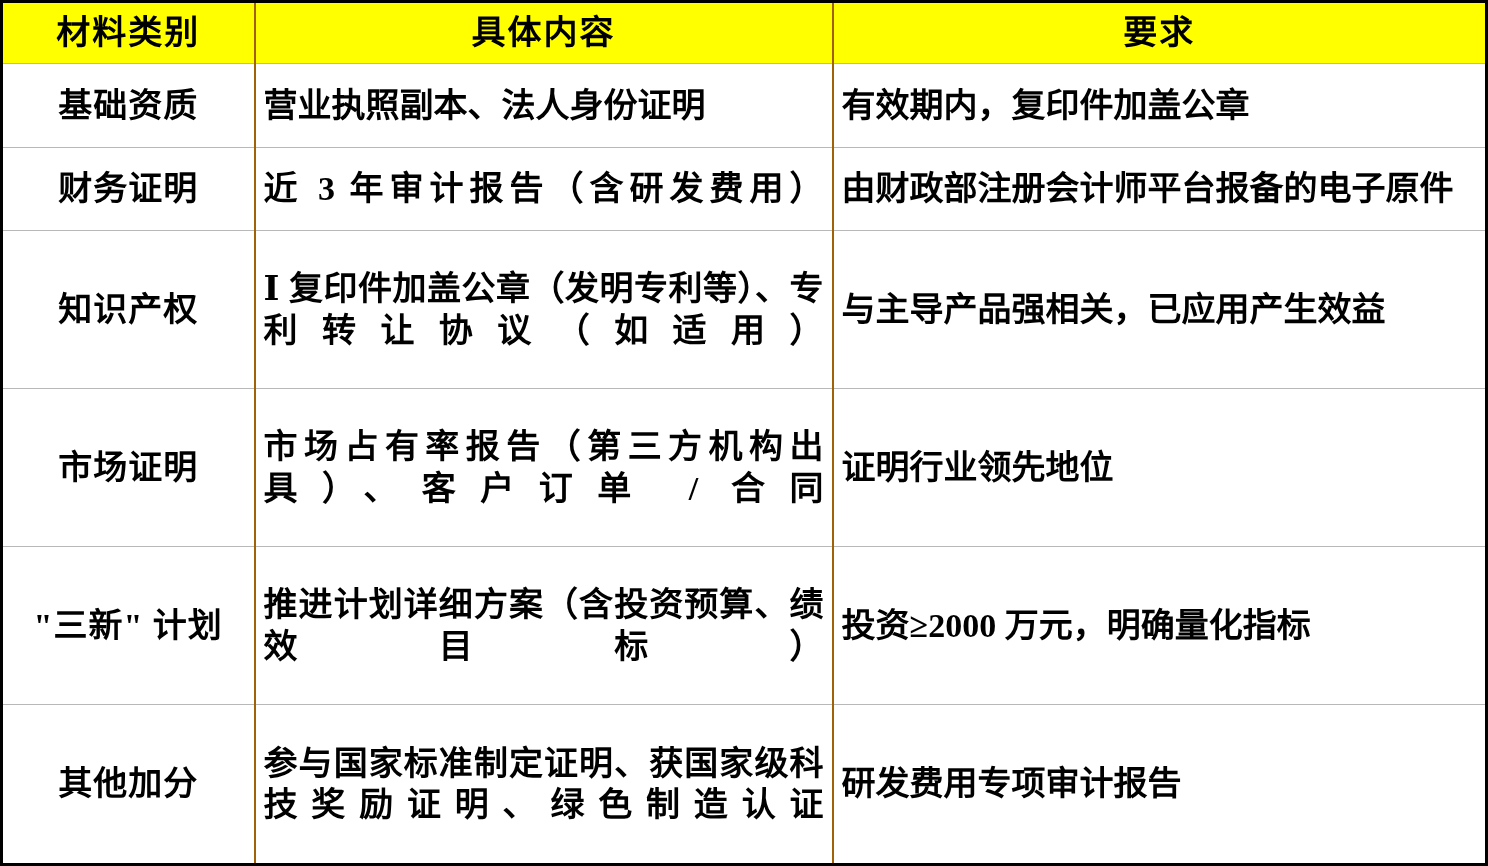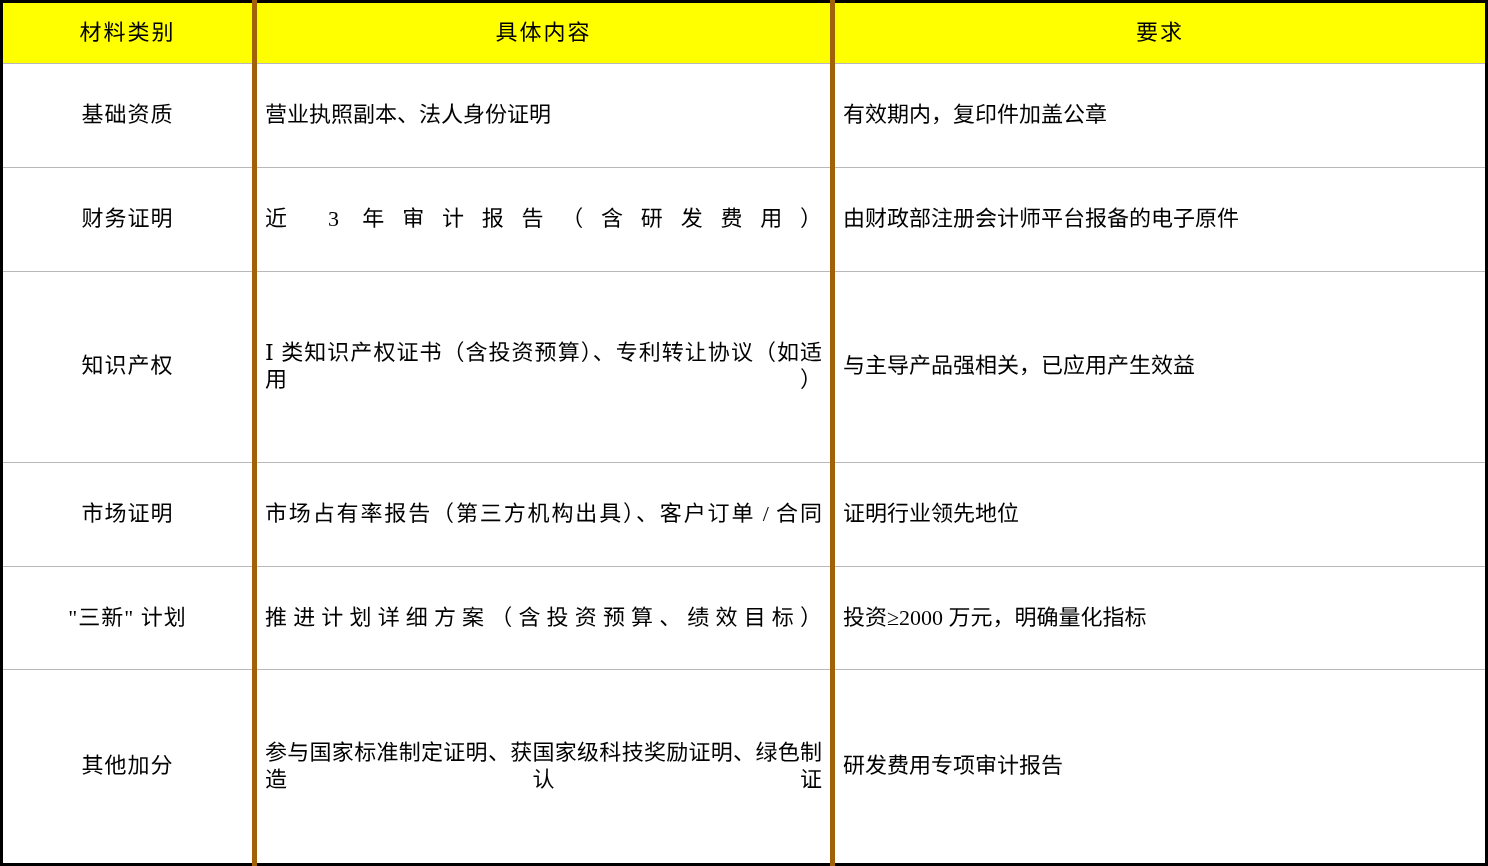--- a/index.html
+++ b/index.html
@@ -24,28 +24,28 @@
     border-bottom: 3px solid #000;
   }
   #doc-table col.c1 { width: 253px; }
   #doc-table col.c2 { width: 578px; }
   #doc-table col.c3 { width: 654px; }
 
   #doc-table th, #doc-table td {
     border: 1px solid #b8b8b8;
     padding: 2px 8px;
     vertical-align: middle;
-    font-size: 22px;
+    font-size: 34px;
     line-height: 1.22;
     color: #000;
-    font-weight: normal;
+    font-weight: bold;
   }
   
   #doc-table th.sep-left, #doc-table td.sep-left {
-    border-left: 5px solid #a16207;
+    border-left: 2px solid #a16207;
   }
   thead th {
     background: #ffff00;
     text-align: center;
     font-size: 32px;
     letter-spacing: 2px;
     border-bottom: 3px solid #000;
     height: 56px;
     padding: 4px 8px;
   }
@@ -90,21 +90,21 @@
         <td class="content sep-left short">营业执照副本、法人身份证明</td>
         <td class="req sep-left short">有效期内，复印件加盖公章</td>
       </tr>
       <tr>
         <td class="cat">财务证明</td>
         <td class="content sep-left">近 3 年审计报告（含研发费用）</td>
         <td class="req sep-left">由财政部注册会计师平台报备的电子原件</td>
       </tr>
       <tr>
         <td class="cat">知识产权</td>
-        <td class="content sep-left">Ⅰ 类知识产权证书（含投资预算）、专利转让协议（如适用）</td>
+        <td class="content sep-left">Ⅰ 复印件加盖公章（发明专利等）、专利转让协议（如适用）</td>
         <td class="req sep-left">与主导产品强相关，已应用产生效益</td>
       </tr>
       <tr>
         <td class="cat">市场证明</td>
         <td class="content sep-left">市场占有率报告（第三方机构出具）、客户订单 / 合同</td>
         <td class="req sep-left short">证明行业领先地位</td>
       </tr>
       <tr>
         <td class="cat">"三新" 计划</td>
         <td class="content sep-left">推进计划详细方案（含投资预算、绩效目标）</td>

